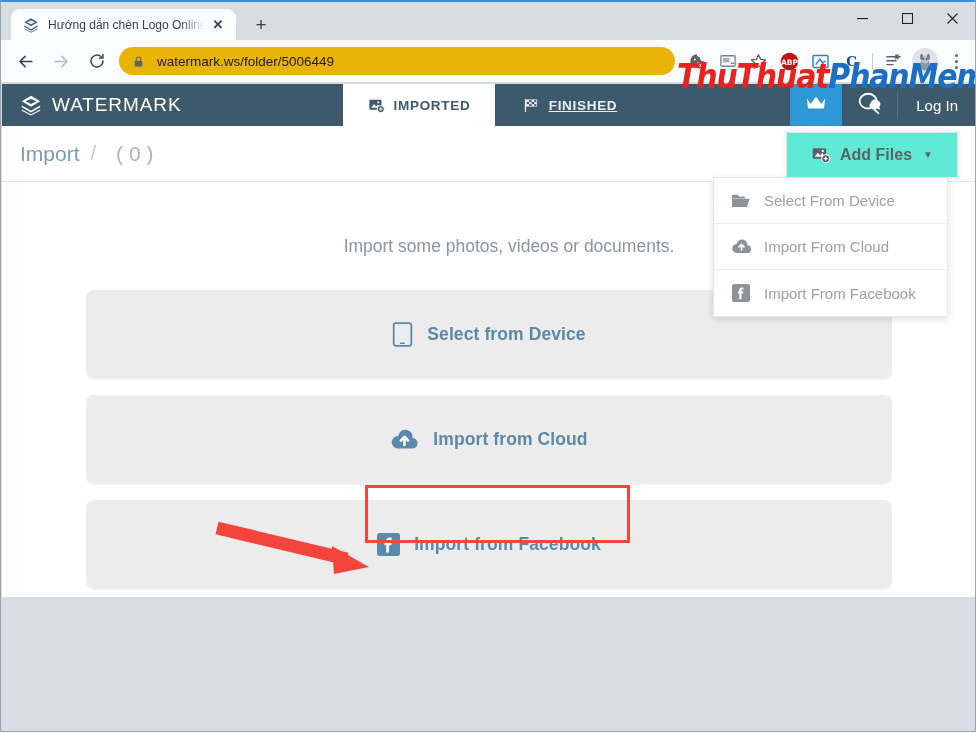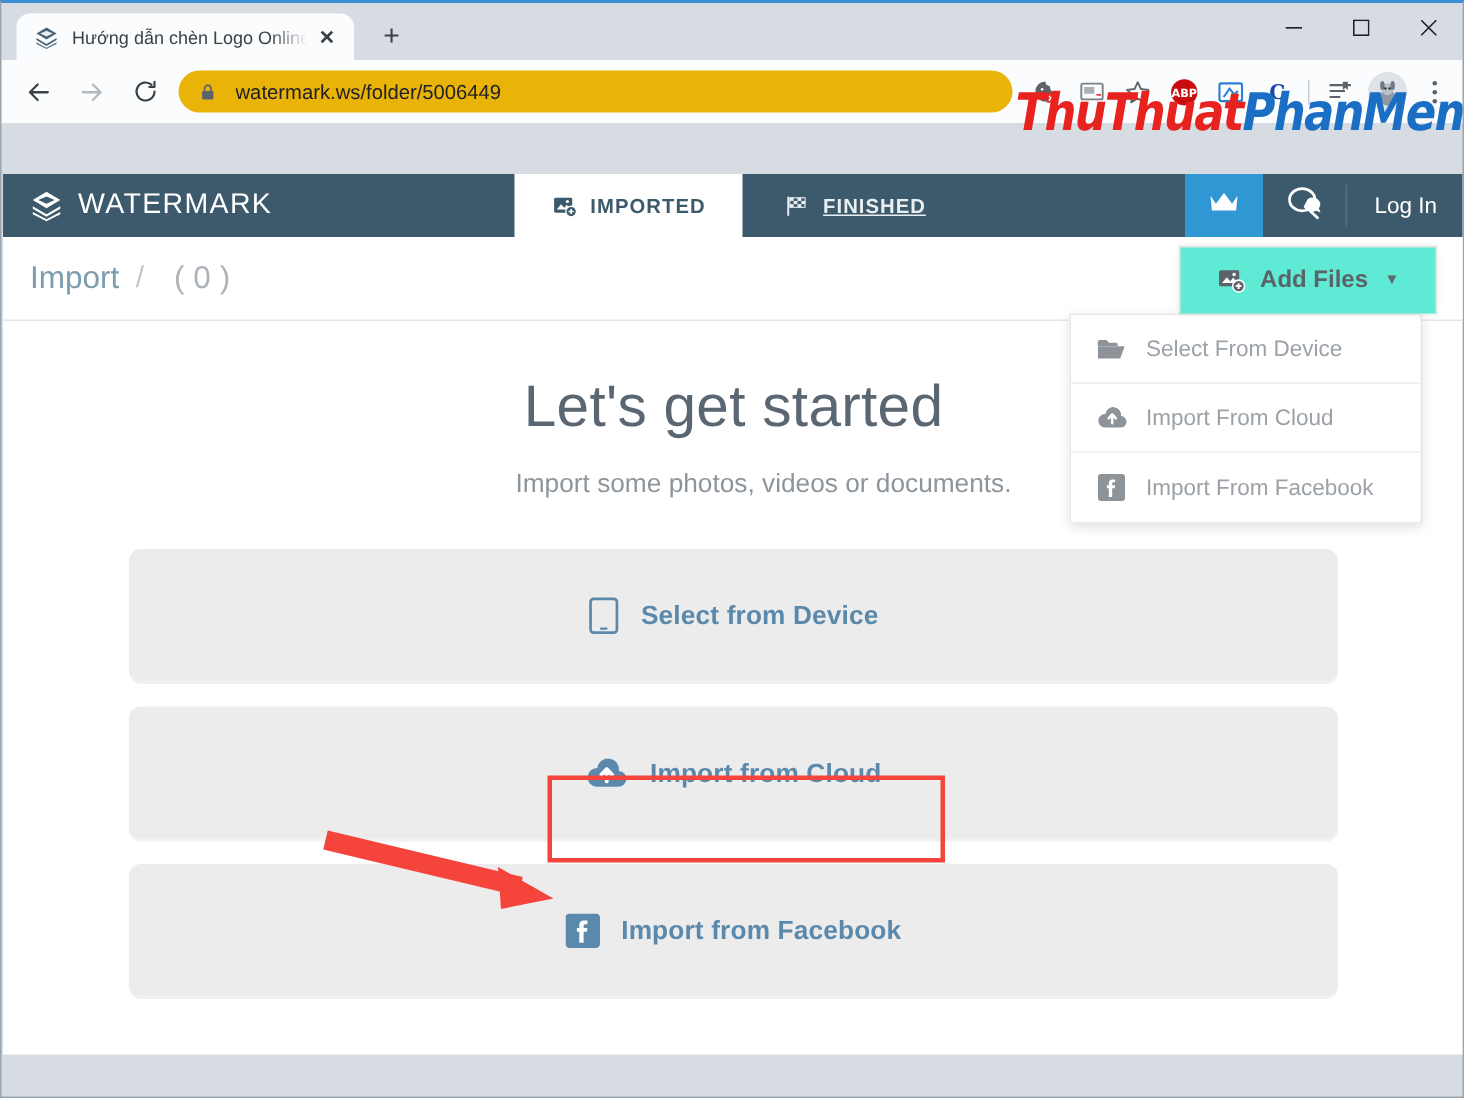--- a/index.html
+++ b/index.html
@@ -143,24 +143,23 @@
     width: 26px; height: 27px;
     display: flex; flex-direction: column; align-items: center; justify-content: center;
     margin-left: 2px;
   }
   .kebab i { width: 3px; height: 3px; border-radius: 50%; background: #5f6368; margin: 1.5px 0; display:block; }
 
   
   .viewport {
     position: absolute;
     left: 1px; top: 82px;
-    width: 974px; height: 587px;
+    width: 974px; height: 513px;
     background: #ffffff;
     overflow: hidden;
-    margin-top: 32px;
   }
 
   
   .appheader {
     height: 42px;
     background: #3d5a6c;
     display: flex;
     align-items: stretch;
     position: relative;
   }
@@ -608,21 +607,20 @@
                 <path d="M12.4 10.6 h-1.9 V17 H8 v-6.4 H6.6 V8.4 H8 V7 c0-1.9 .8-3 3-3 h1.7 v2.2 h-1.1 c-.8 0-1.1.3-1.1 1 v1.2 h2.2z" fill="#ffffff"></path>
               </svg>
             </span>
             <span>Import From Facebook</span>
           </div>
         </div>
       </div>
     </div>
 
     <div class="content">
-      <div class="h1">Let's get started</div>
       <div class="sub">Import some photos, videos or documents.</div>
 
       <div class="bigbtns">
 
         <div class="bigbtn">
           <span class="bic">
             <svg width="21" height="25" viewBox="0 0 20 25">
               <rect x="1.2" y="1.2" width="17.6" height="22.6" rx="2.2" fill="none" stroke="#5b89ab" stroke-width="1.8"></rect>
               <rect x="7.4" y="20.4" width="5.2" height="1.5" rx="0.7" fill="#5b89ab"></rect>
             </svg>

